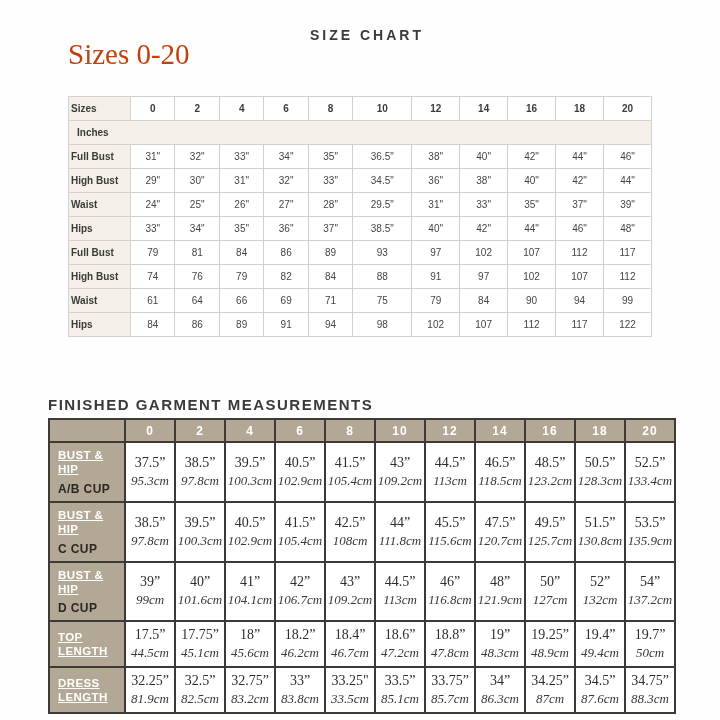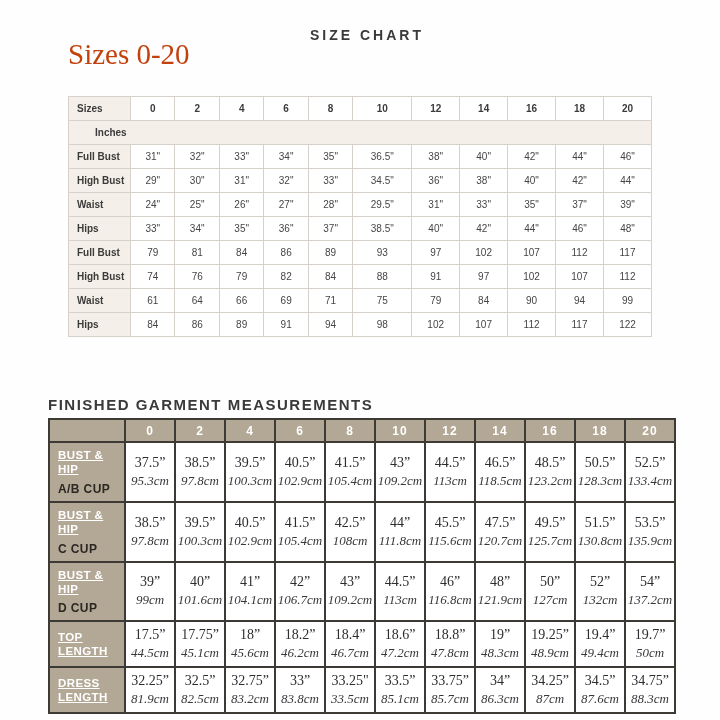--- a/index.html
+++ b/index.html
@@ -10,22 +10,22 @@
   html,body{margin:0;padding:0;}
   body{width:720px;height:720px;background:#fefefe;font-family:"Liberation Sans",sans-serif;position:relative;overflow:hidden;}
 
   .main-title{position:absolute;top:27px;left:7px;width:720px;text-align:center;
     font-size:14px;font-weight:700;letter-spacing:3px;color:var(--text_dark);}
   .subtitle{position:absolute;top:38px;left:68px;font-family:"Liberation Serif",serif;
     font-size:29px;font-weight:400;color:#c2410c;}
 
   table.size-chart{position:absolute;top:96px;left:68px;width:584px;border-collapse:collapse;}
   .size-chart td{border:1px solid var(--border_light);height:24px;font-size:10px;color:#454545;padding:0 5px;}
-  .size-chart td.row-label{background:var(--beige);text-align:left;padding-left:8px;font-weight:700;color:#3b3b3b;width:62px;}
-  .size-chart td.section-label{background:var(--beige);text-align:left;padding-left:26px;font-weight:700;color:#3b3b3b;}
+  .size-chart td.row-label{background:var(--beige);text-align:left;padding-left:2px;font-weight:700;color:#3b3b3b;width:62px;}
+  .size-chart td.section-label{background:var(--beige);text-align:left;padding-left:8px;font-weight:700;color:#3b3b3b;}
   .size-chart td.num{background:#fff;text-align:center;}
   .size-chart td.hdr-num{font-weight:700;color:#3b3b3b;}
 
   .fgm-title{position:absolute;top:396px;left:48px;font-size:15px;font-weight:700;
     letter-spacing:1.5px;color:var(--text_dark);}
 
   table.fgm{position:absolute;top:418px;left:48px;width:628px;border-collapse:collapse;table-layout:fixed;}
   .fgm td{border:2px solid var(--border_dark);overflow:hidden;}
   .fgm tr.hdr td{background:var(--tan);color:#fff;font-weight:700;font-size:12px;
     text-align:center;height:23px;letter-spacing:1px;}

